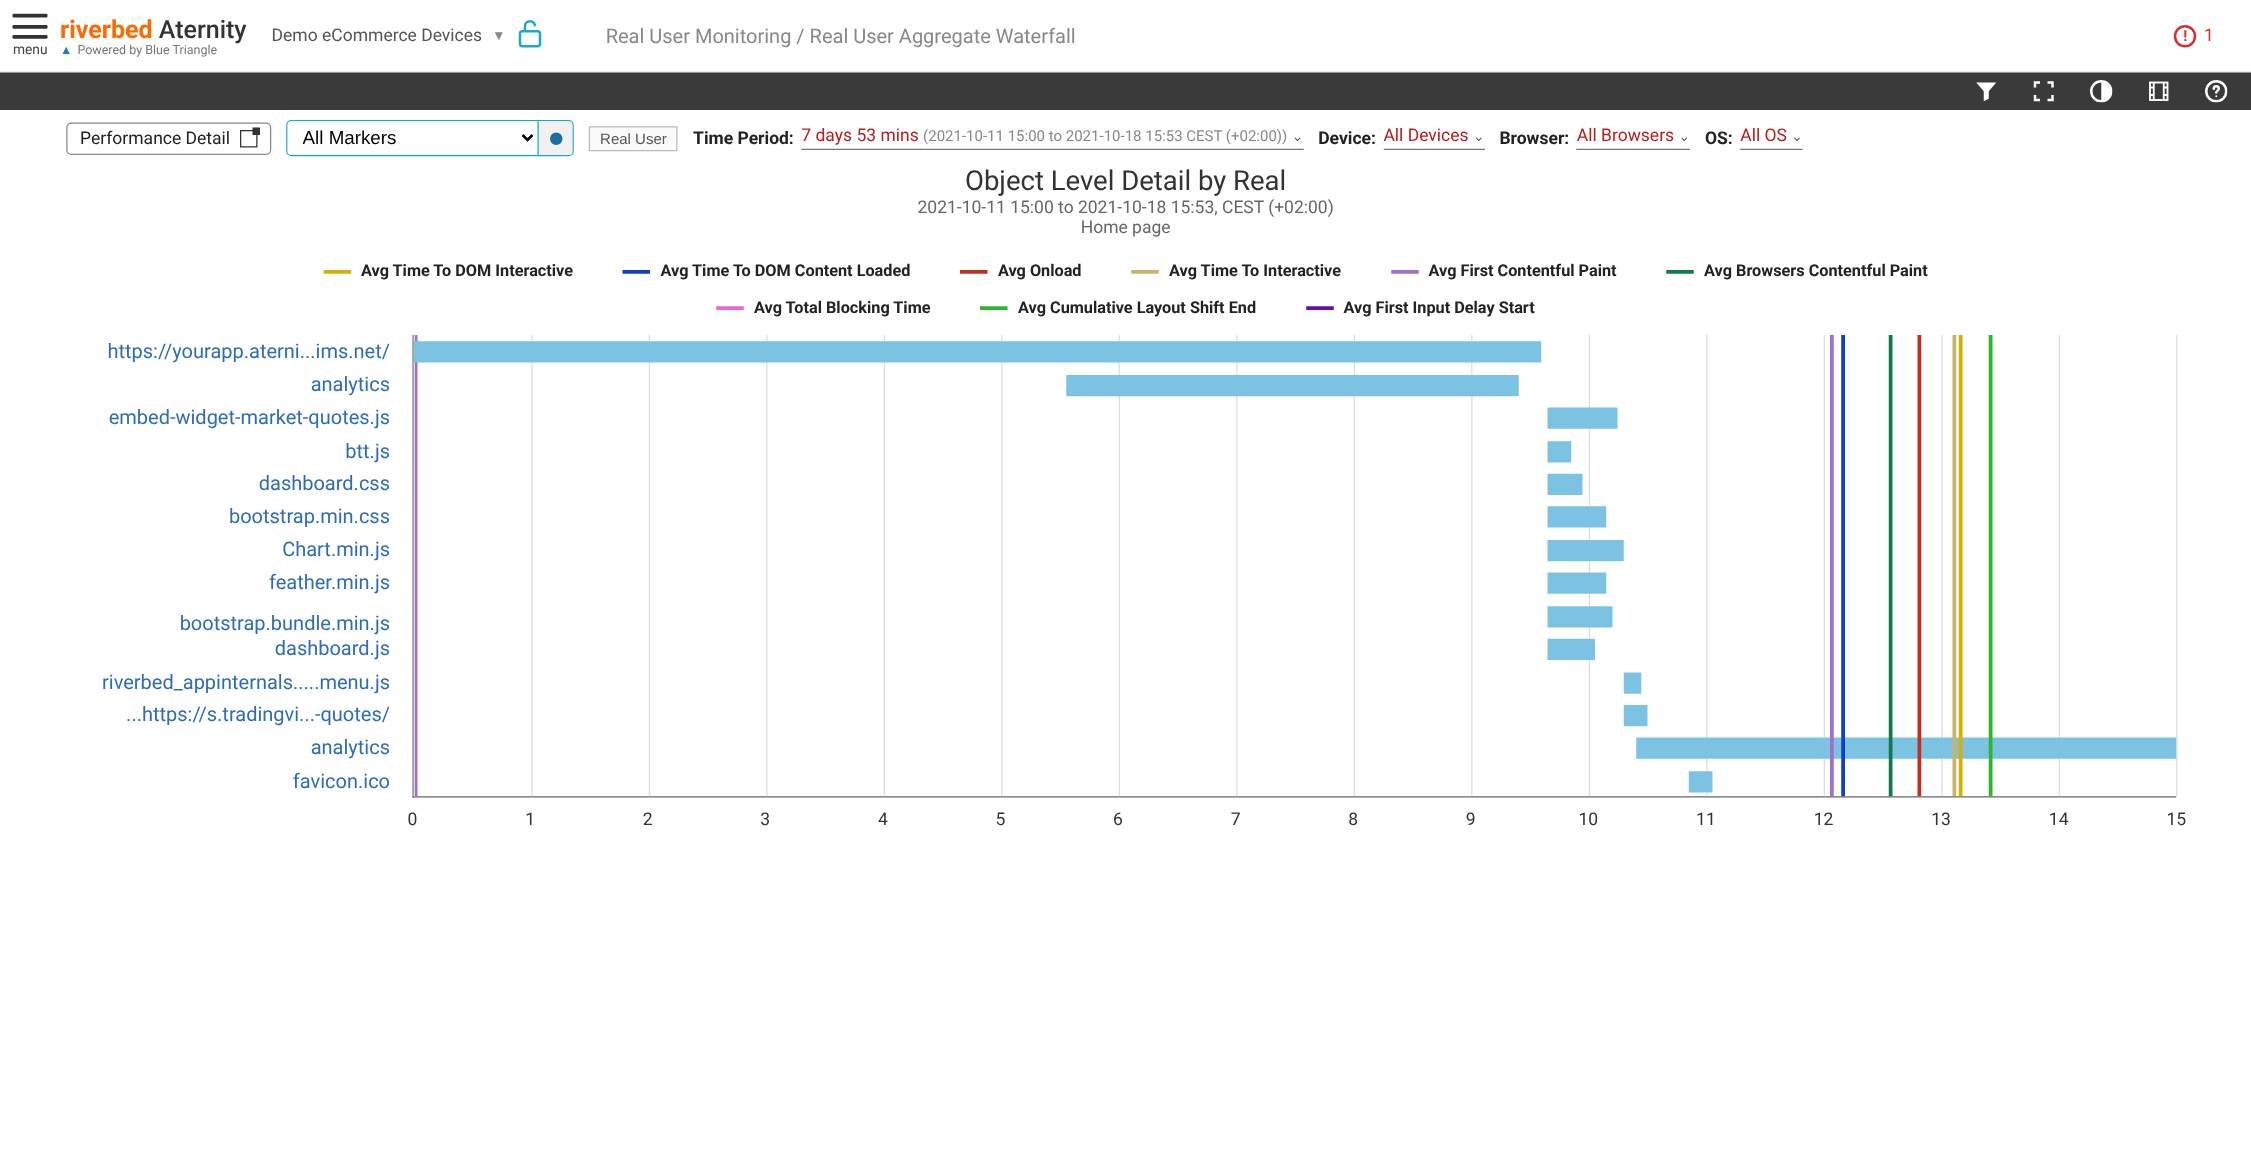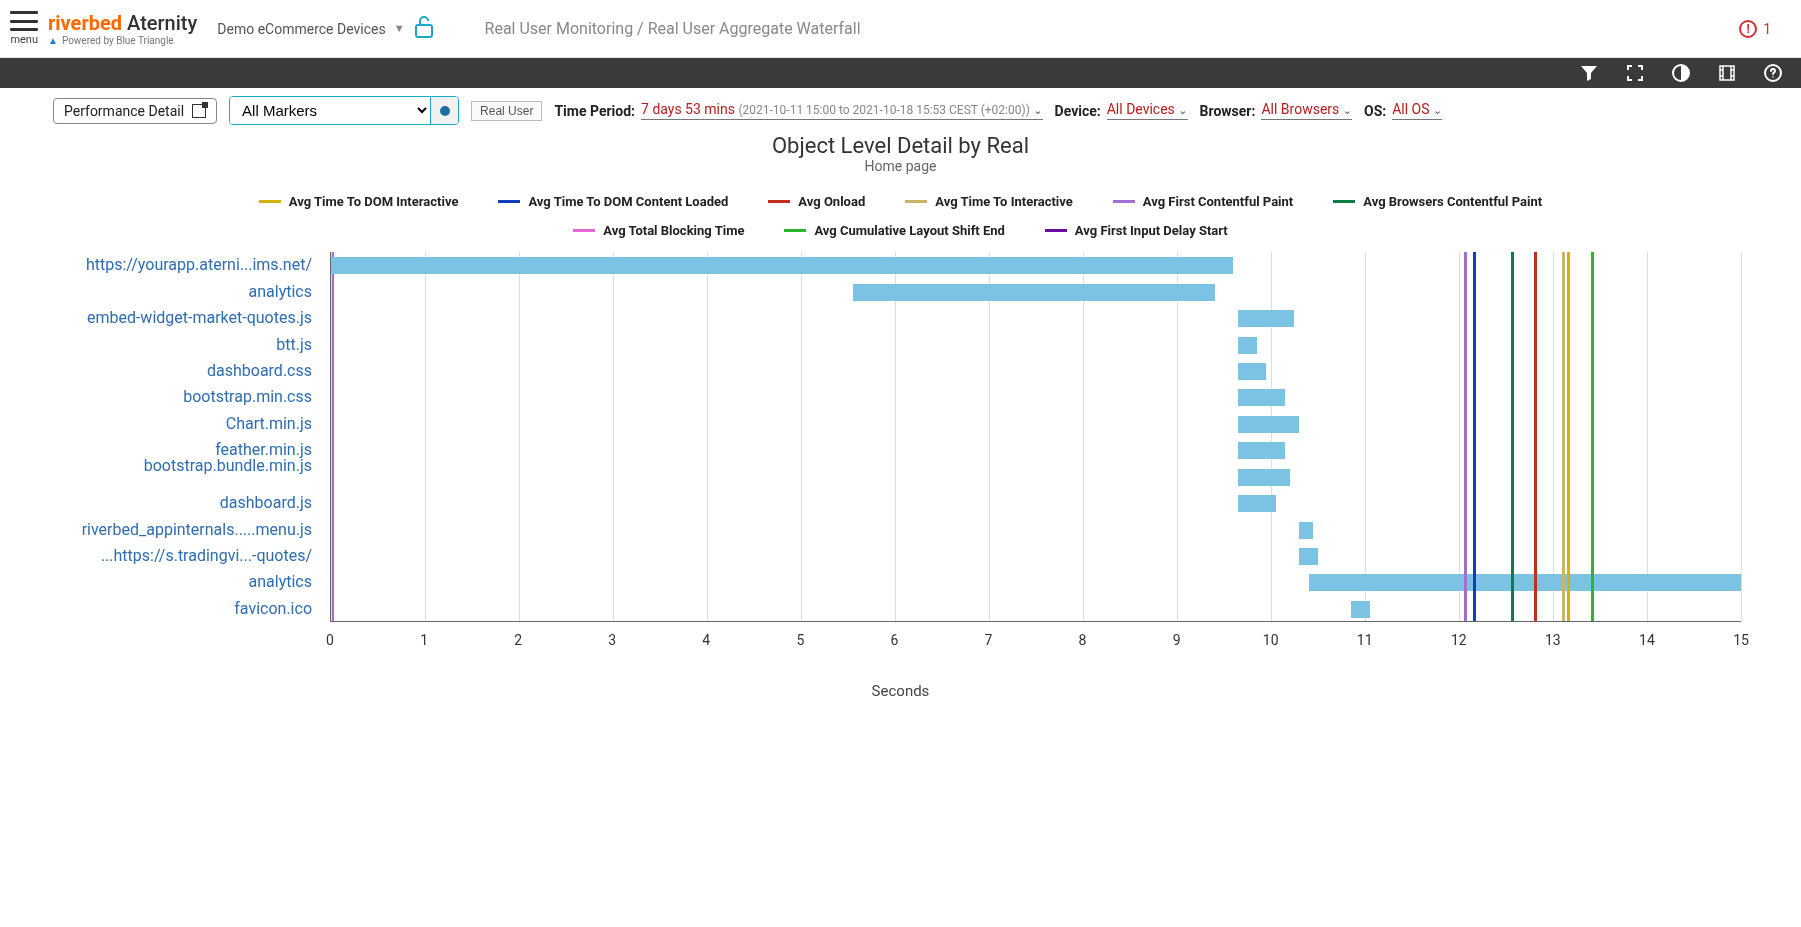--- a/index.html
+++ b/index.html
@@ -168,20 +168,21 @@
     <span class="uline"><span class="val">All Browsers</span> <span class="dd">⌄</span></span>
   </div>
   <div class="fgroup">
     <span class="lbl">OS:</span>
     <span class="uline"><span class="val">All OS</span> <span class="dd">⌄</span></span>
   </div>
 </div>
 
 <div class="chart-wrap">
   <div class="chart-title">Object Level Detail by Real</div>
+  <div class="chart-sub">2021-10-11 15:00 to 2021-10-18 15:53, CEST (+02:00)</div>
   <div class="chart-sub2">Home page</div>
 
   <div class="legend" id="legend">
       <div class="legend-item">
         <span class="swatch" style="background: rgb(213, 177, 0);"></span>
         <span>Avg Time To DOM Interactive</span>
       </div>
       <div class="legend-item">
         <span class="swatch" style="background: rgb(16, 64, 192);"></span>
         <span>Avg Time To DOM Content Loaded</span>
@@ -219,21 +220,21 @@
   <div class="plot">
     <div class="ylabels" id="ylabels">
         <div class="ylabel" style="top: 3.21429px;">https://yourapp.aterni...ims.net/</div>
         <div class="ylabel" style="top: 29.6429px;">analytics</div>
         <div class="ylabel" style="top: 56.0714px;">embed-widget-market-quotes.js</div>
         <div class="ylabel" style="top: 82.5px;">btt.js</div>
         <div class="ylabel" style="top: 108.929px;">dashboard.css</div>
         <div class="ylabel" style="top: 135.357px;">bootstrap.min.css</div>
         <div class="ylabel" style="top: 161.786px;">Chart.min.js</div>
         <div class="ylabel" style="top: 188.214px;">feather.min.js</div>
-        <div class="ylabel" style="top: 204px;">bootstrap.bundle.min.js</div>
+        <div class="ylabel" style="top: 221px;">bootstrap.bundle.min.js</div>
         <div class="ylabel" style="top: 241.071px;">dashboard.js</div>
         <div class="ylabel" style="top: 267.5px;">riverbed_appinternals.....menu.js</div>
         <div class="ylabel" style="top: 293.929px;">...https://s.tradingvi...-quotes/</div>
         <div class="ylabel" style="top: 320.357px;">analytics</div>
         <div class="ylabel" style="top: 346.786px;">favicon.ico</div>
       </div>
     <div class="plot-inner" id="plot-inner">
       <div class="start-line"></div>
     <div class="grid-v" style="left: 0%;"></div>
         <div class="grid-v" style="left: 6.66667%;"></div>
@@ -285,14 +286,13 @@
         <div class="xtick" style="left: 53.3333%;">8</div>
         <div class="xtick" style="left: 60%;">9</div>
         <div class="xtick" style="left: 66.6667%;">10</div>
         <div class="xtick" style="left: 73.3333%;">11</div>
         <div class="xtick" style="left: 80%;">12</div>
         <div class="xtick" style="left: 86.6667%;">13</div>
         <div class="xtick" style="left: 93.3333%;">14</div>
         <div class="xtick" style="left: 100%;">15</div>
       </div>
   </div>
-  <div class="xlabel">Seconds</div>
 </div>
 
 </body></html>

